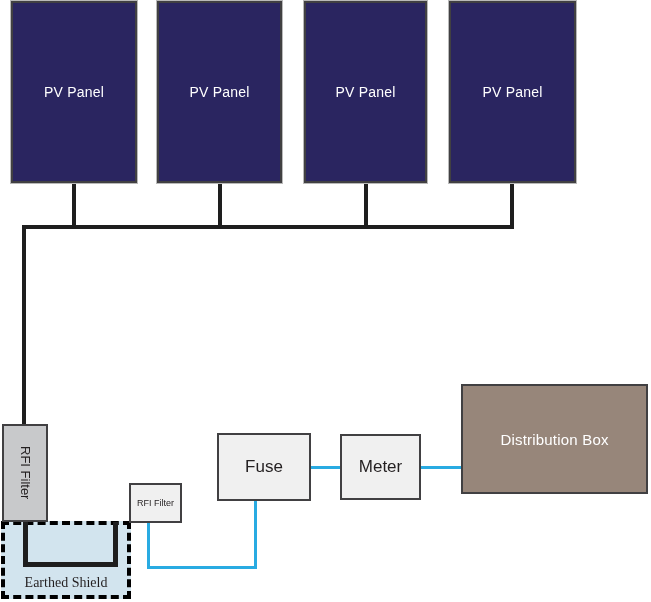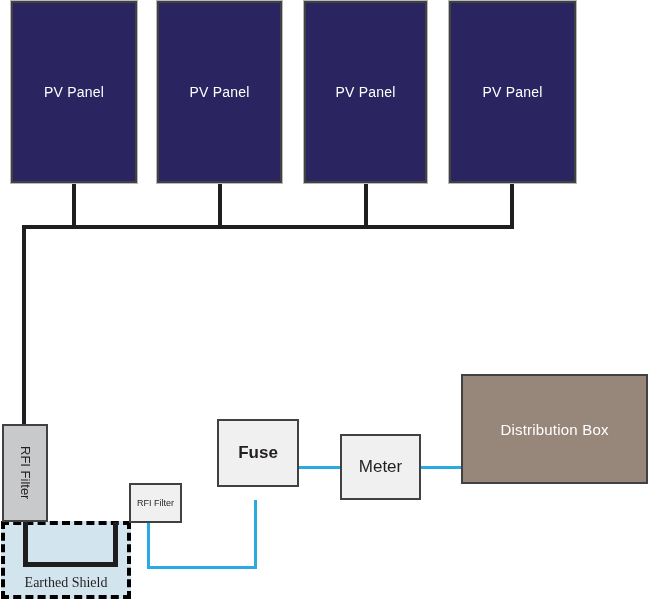--- a/index.html
+++ b/index.html
@@ -104,25 +104,25 @@
 
   <div class="abs rfi-left z3" style="left:2px;top:424px;width:46px;height:98px;">
     <span>RFI Filter</span>
   </div>
 
 
   <div class="abs rfi-small z3" style="left:129px;top:483px;width:53px;height:40px;">
     <span>RFI Filter</span>
   </div>
 
-  <div class="abs box z3" style="left:217px;top:419px;width:82px;height:68px;font-weight:bold;">
+  <div class="abs box z3" style="left:217px;top:433px;width:94px;height:68px;">
     <span>Fuse</span>
   </div>
 
   <div class="abs box z3" style="left:340px;top:434px;width:81px;height:66px;">
     <span>Meter</span>
   </div>
 
-  <div class="abs dist-box z3" style="left:461px;top:374px;width:187px;height:110px;">
+  <div class="abs dist-box z3" style="left:461px;top:384px;width:187px;height:110px;">
     <span>Distribution Box</span>
   </div>
 
 </div>
 
 </body></html>

